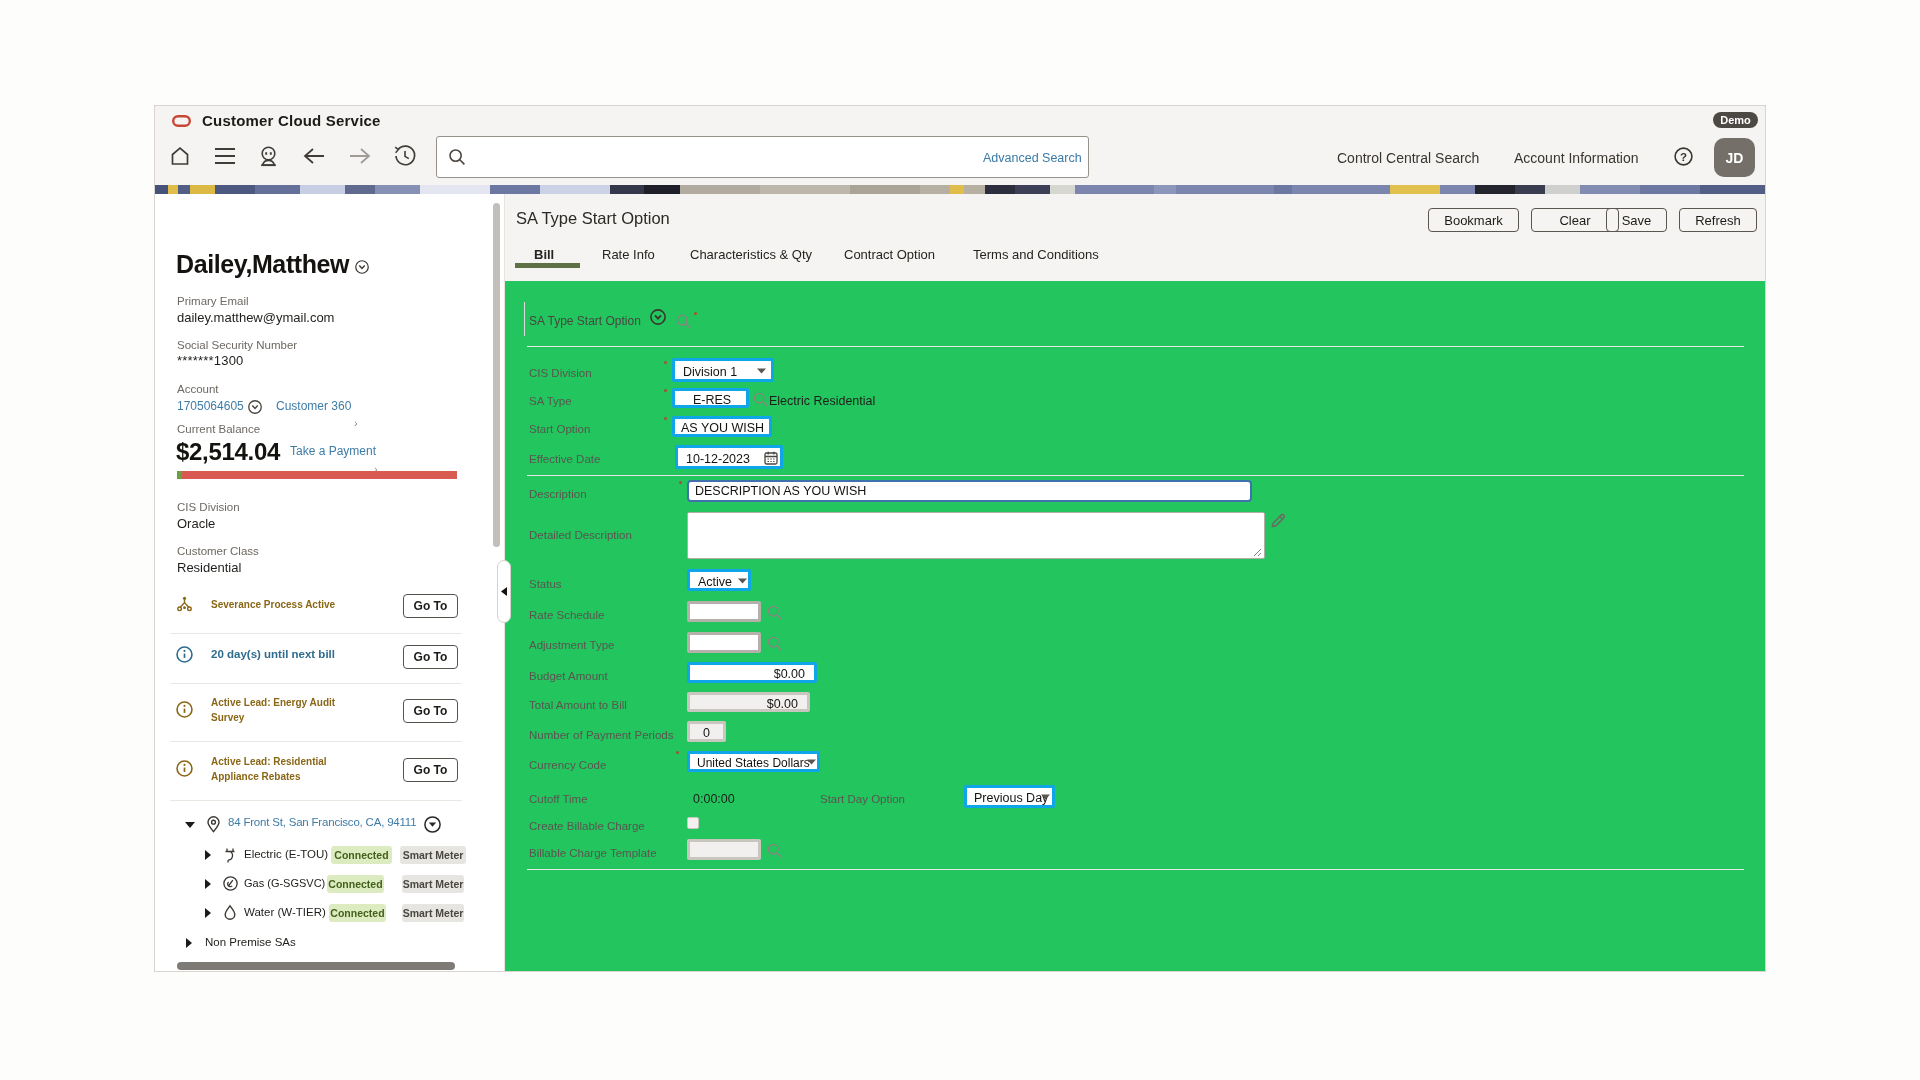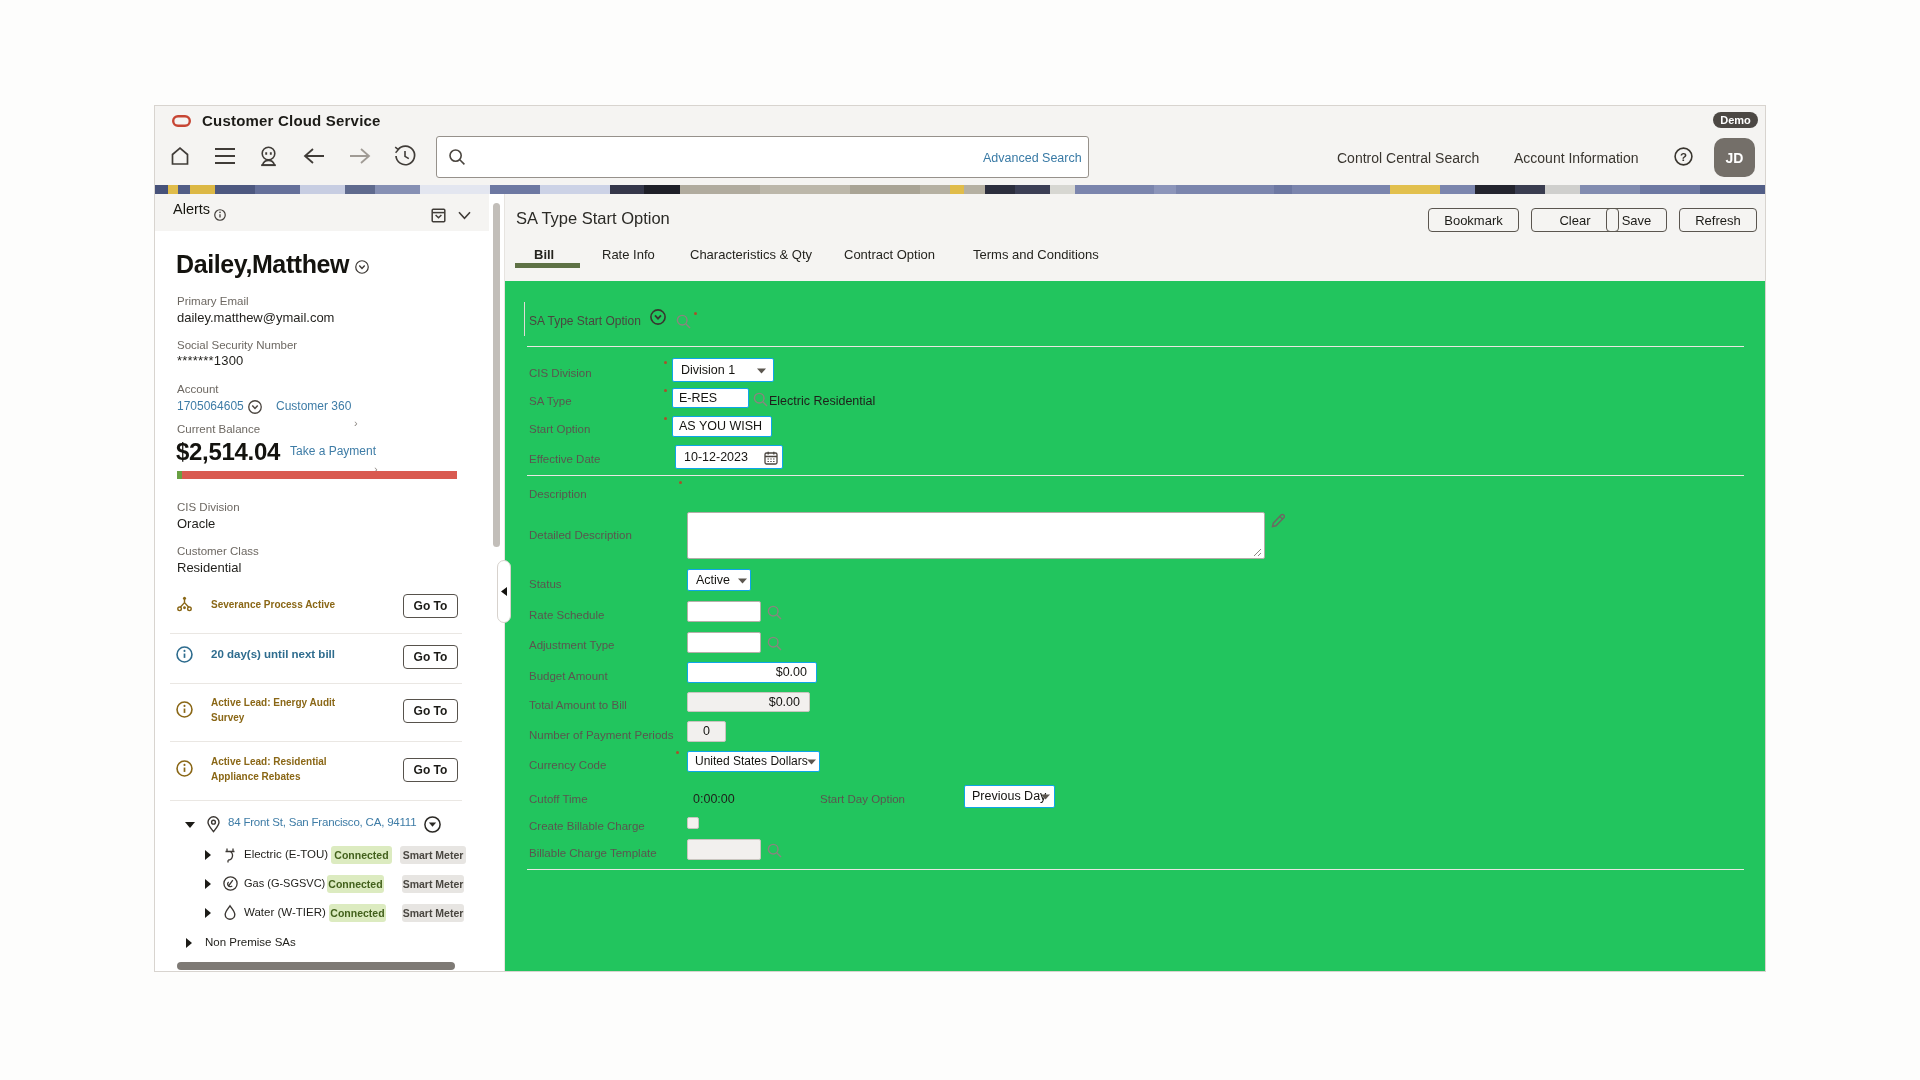--- a/index.html
+++ b/index.html
@@ -12,21 +12,21 @@
 #lpanel{position:absolute;left:0;top:89px;width:335px;height:778px;background:#fff;}
 #albar{position:absolute;left:0;top:0;width:335px;height:37px;background:#f5f4f2;}
 #vstrip{position:absolute;left:335px;top:89px;width:15px;height:778px;background:#fff;}
 #main{position:absolute;left:350px;top:89px;width:1262px;height:778px;background:#22c55e;border-left:1px solid #e7e4e0;}
 #mhdr{position:absolute;left:0;top:0;width:1261px;height:87px;background:#f5f4f2;}
 .lbl{position:absolute;font-size:11.5px;color:#5a564f;white-space:nowrap;}
 .lbl2{position:absolute;font-size:11.5px;color:#6d6862;white-space:nowrap;}
 .val{position:absolute;font-size:13px;color:#1f1e1a;white-space:nowrap;}
 .tval{position:absolute;font-size:11.5px;color:#1f1e1a;white-space:nowrap;}
 .link{position:absolute;font-size:12px;color:#3e7ca6;white-space:nowrap;}
-.inp{position:absolute;background:#fff;border:1px solid #0ea5e9;border-radius:2px;font-size:12.5px;color:#141310;white-space:nowrap;}
+.inp{position:absolute;background:#fff;border:3px solid #0ea5e9;border-radius:2px;font-size:12.5px;color:#141310;white-space:nowrap;}
 .inp.dis{background:#f2f0ee;border-color:#c9c5bf;}
 .btn{position:absolute;border:1px solid #5b564f;border-radius:4px;font-size:13px;color:#1c1b17;display:flex;align-items:center;justify-content:center;background:transparent;}
 .hr{position:absolute;height:1px;background:#eae7e3;}
 .ast{position:absolute;width:3px;height:3px;border-radius:50%;background:#a8512a;}
 .badge{position:absolute;height:18px;border-radius:3px;font-size:10.5px;white-space:nowrap;font-weight:bold;display:flex;align-items:center;justify-content:center;}
 .bgreen{background:#dcebc0;color:#43611c;}
 .bgray{background:#e7e5e2;color:#4a4741;}
 .goto{position:absolute;width:55px;height:24px;border:1px solid #57524c;border-radius:4px;font-size:12px;font-weight:bold;color:#1c1b17;display:flex;align-items:center;justify-content:center;background:#fff;}
 .alert-brown{position:absolute;font-size:10px;font-weight:bold;color:#8a6716;line-height:15px;}
 .alert-blue{position:absolute;font-size:11.5px;font-weight:bold;color:#2e6c8e;}
@@ -111,36 +111,20 @@
         <rect x="1286" width="35" height="9" fill="#7b85ad"></rect>
         <rect x="1321" width="40" height="9" fill="#23242e"></rect>
         <rect x="1361" width="30" height="9" fill="#3a3d50"></rect>
         <rect x="1391" width="35" height="9" fill="#cfcfcd"></rect>
         <rect x="1426" width="60" height="9" fill="#828cb0"></rect>
         <rect x="1486" width="60" height="9" fill="#6d78a2"></rect>
         <rect x="1546" width="66" height="9" fill="#525e86"></rect>
 </svg>
 </div>
 <div id="lpanel">
-  <div id="albar">
-    <div class="abs" style="left:19px;top:7px;font-size:14.5px;color:#16150f">Alerts</div>
-    <svg class="abs" style="left:60px;top:15px" width="12" height="12" viewBox="0 0 13 13" fill="none">
-          <circle cx="6.5" cy="6.5" r="5.7" stroke="#403c38" stroke-width="1.3"></circle>
-          <path d="M6.5 5.6v3.6" stroke="#403c38" stroke-width="1.4"></path>
-          <circle cx="6.5" cy="3.6" r=".9" fill="#403c38"></circle>
-        </svg>
-    <svg class="abs" style="left:277px;top:14px" width="15" height="15" viewBox="0 0 15 15" fill="none" stroke="#403c38" stroke-width="1.5">
-          <rect x="1.2" y="1.2" width="12.6" height="12.6" rx="1"></rect>
-          <path d="M1.5 4.6h12"></path>
-          <path d="M4.6 7 L7.5 9.8 L10.4 7"></path>
-        </svg>
-    <svg class="abs" style="left:304px;top:17px" width="13" height="9" viewBox="0 0 13 9" fill="none" stroke="#403c38" stroke-width="1.6">
-          <path d="M1 1.2 L6.5 7.2 L12 1.2"></path>
-        </svg>
-  </div>
   <div class="abs" style="left:22px;top:56px;font-size:25px;font-weight:bold;color:#14130f;letter-spacing:-.4px">Dailey,Matthew</div>
   <svg class="abs" style="left:201px;top:66px" width="14" height="14" viewBox="0 0 15 15" fill="none" stroke="#3b3733" stroke-width="1.3">
         <circle cx="7.5" cy="7.5" r="6.7"></circle>
         <path d="M4.6 6 L7.5 9 L10.4 6" stroke-width="1.5"></path>
       </svg>
   <div class="lbl2" style="left:23px;top:101px">Primary Email</div>
   <div class="val" style="left:23px;top:116px">dailey.matthew@ymail.com</div>
   <div class="lbl2" style="left:23px;top:145px">Social Security Number</div>
   <div class="val" style="left:23px;top:159px;font-weight:normal;letter-spacing:.2px">*******1300</div>
   <div class="lbl2" style="left:23px;top:189px">Account</div>
@@ -272,40 +256,41 @@
   <div class="hr" style="left:22px;top:152px;width:1217px"></div>
 
   <div class="lbl" style="left:24px;top:173px">CIS Division</div>
   <div class="ast" style="left:159px;top:167px"></div>
   <div class="inp" style="left:167px;top:164px;width:102px;height:24px;line-height:22px;padding-left:8px">Division 1</div>
   <svg class="abs" style="left:252px;top:174px" width="9" height="6" viewBox="0 0 9 6">
         <path d="M0 .5h9L4.5 5.5Z" fill="#5b564f"></path>
       </svg>
   <div class="lbl" style="left:24px;top:201px">SA Type</div>
   <div class="ast" style="left:159px;top:195px"></div>
-  <div class="inp" style="left:167px;top:194px;width:77px;height:20px;line-height:19px;padding-left:6px">E-RES</div>
+  <div class="inp" style="left:167px;top:194px;width:77px;height:20px;line-height:19px;padding-left:18px">E-RES</div>
   <svg class="abs" style="left:248px;top:198px" width="15" height="15" viewBox="0 0 15 15" fill="none" stroke="#8a857f" stroke-width="1.4">
         <circle cx="6.2" cy="6.2" r="4.8"></circle>
         <path d="M9.8 9.8 L14 14"></path>
       </svg>
   <div class="val" style="left:264px;top:200px;font-size:12.5px">Electric Residential</div>
   <div class="lbl" style="left:24px;top:229px">Start Option</div>
   <div class="ast" style="left:159px;top:223px"></div>
   <div class="inp" style="left:167px;top:222px;width:100px;height:21px;line-height:19px;padding-left:6px">AS YOU WISH</div>
   <div class="lbl" style="left:24px;top:259px">Effective Date</div>
   <div class="inp" style="left:170px;top:251px;width:108px;height:24px;line-height:22px;padding-left:8px">10-12-2023</div>
   <svg class="abs" style="left:259px;top:257px" width="14" height="14" viewBox="0 0 14 14" fill="none" stroke="#4a453f" stroke-width="1.3">
         <rect x="1" y="2" width="12" height="11" rx="1.5"></rect>
         <path d="M1 5.5h12M4.2 .8v2.6M9.8 .8v2.6"></path>
         <path d="M3.5 8h1.4M6.3 8h1.4M9.1 8h1.4M3.5 10.5h1.4M6.3 10.5h1.4M9.1 10.5h1.4" stroke-width="1.1"></path>
       </svg>
   <div class="hr" style="left:22px;top:281px;width:1217px"></div>
 
   <div class="lbl" style="left:24px;top:294px">Description</div>
   <div class="ast" style="left:174px;top:287px"></div>
+  <div class="inp" style="left:182px;top:286px;width:565px;height:22px;line-height:18px;padding-left:6px;border:2.5px solid #3f72ad;border-radius:4px">DESCRIPTION AS YOU WISH</div>
   <div class="lbl" style="left:24px;top:335px">Detailed Description</div>
   <div class="abs" style="left:182px;top:318px;width:578px;height:47px;background:#fff;border:1px solid #b2ada7;border-radius:2px"></div>
   <svg class="abs" style="left:748px;top:354px" width="9" height="9" viewBox="0 0 9 9" stroke="#8d8883" stroke-width="1">
         <path d="M8 1 L1 8M8 5 L5 8"></path>
       </svg>
   <svg class="abs" style="left:766px;top:319px" width="14" height="15" viewBox="0 0 14 15" fill="none" stroke="#6d6862" stroke-width="1.4">
         <path d="M1.5 13.5 L2.3 10.2 L10 2.1 A1.9 1.9 0 0 1 12.8 4.8 L5 12.8 L1.5 13.5Z"></path>
         <path d="M8.8 3.4 L11.6 6.1"></path>
       </svg>
 

